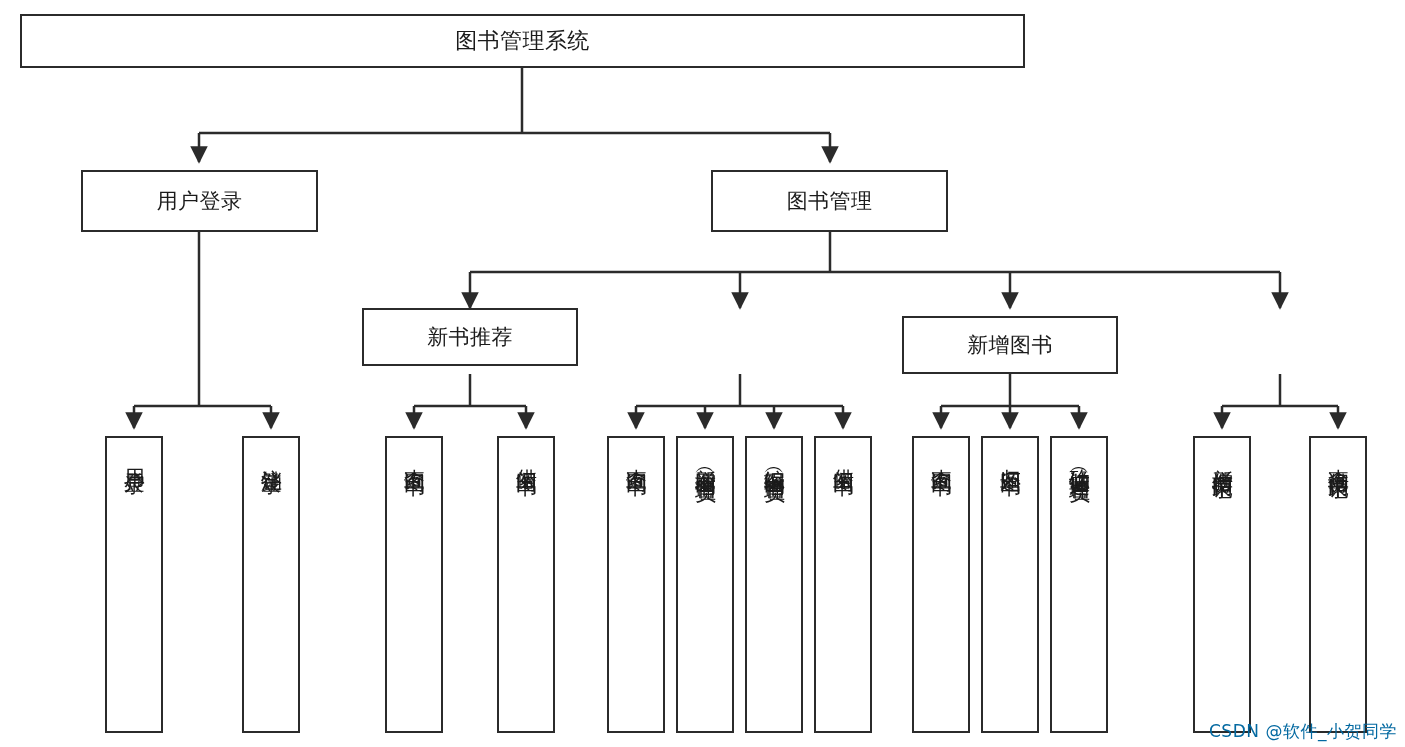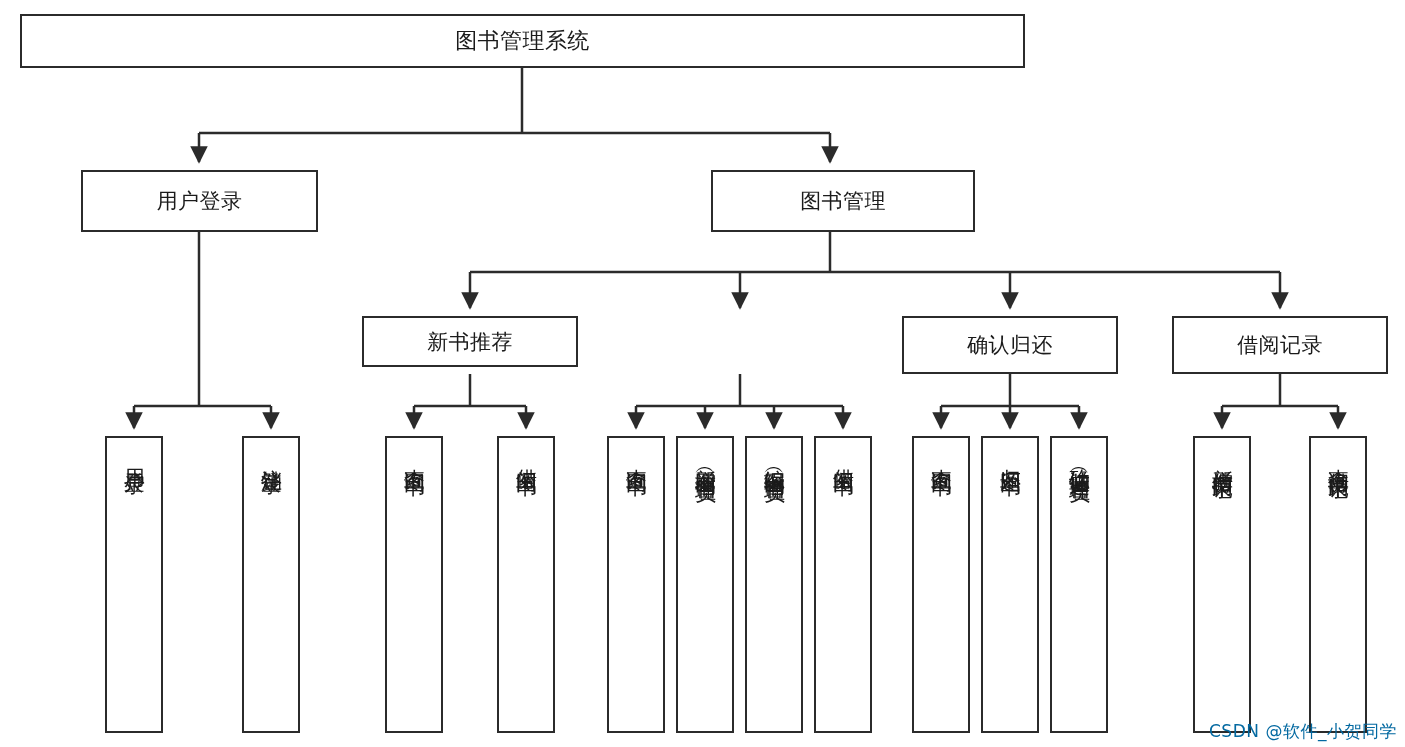--- a/index.html
+++ b/index.html
@@ -130,36 +130,33 @@
   </svg>
 
   <div class="node lvl-root" style="left:20px; top:14px; width:1005px; height:54px;">
     <span class="node-label">图书管理系统</span>
   </div>
 
   <div class="node lvl-mid" style="left:81px; top:170px; width:237px; height:62px;">
     <span class="node-label">用户登录</span>
   </div>
 
-  <div class="node lvl-mid" style="left:711px; top:170px; width:264px; height:62px;">
+  <div class="node lvl-mid" style="left:711px; top:170px; width:237px; height:62px;">
     <span class="node-label">图书管理</span>
   </div>
 
-  <div class="node lvl-mid" style="left:362px; top:316px; width:216px; height:51px;justify-content:center;">
+  <div class="node lvl-mid" style="left:362px; top:308px; width:216px; height:58px;justify-content:center;">
     <span class="node-label">新书推荐</span>
   </div>
 
 
   <div class="node lvl-mid" style="left:902px; top:316px; width:216px; height:58px;">
-    <span class="node-label">确认归还</span>
-  </div>
-
-  <div class="node lvl-mid" style="left:1172px; top:316px; width:216px; height:58px;">
-    <span class="node-label">借阅记录</span>
-  </div>
+    <span class="node-label">新增图书</span>
+  </div>
+
 
   <div class="node leaf" style="left:105px; top:436px; width:58px; height:297px;">
     <span class="node-label">用户登录</span>
   </div>
 
   <div class="node leaf" style="left:242px; top:436px; width:58px; height:297px;">
     <span class="node-label">注销登录</span>
   </div>
 
   <div class="node leaf" style="left:385px; top:436px; width:58px; height:297px;">

